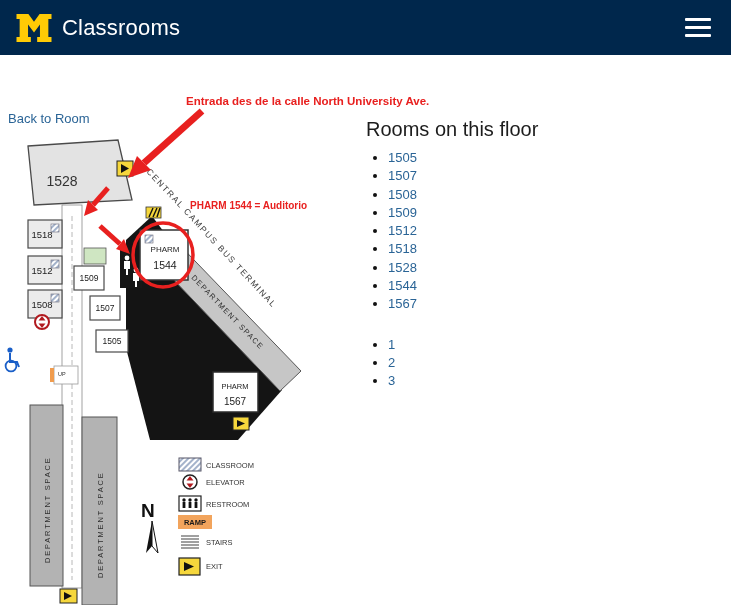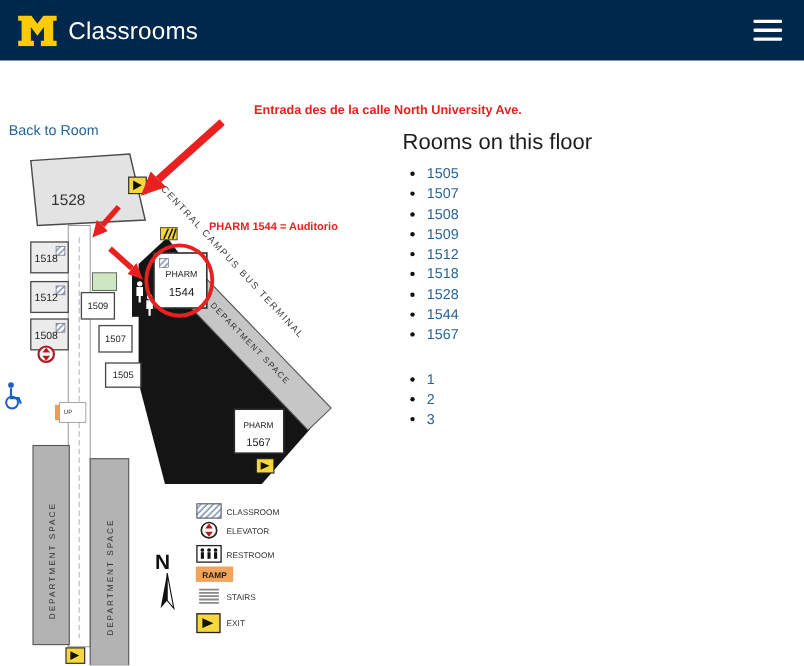--- a/index.html
+++ b/index.html
@@ -7,21 +7,21 @@
   .screen { position:relative; width:731px; height:605px; background:#fff; overflow:hidden; }
 
   header { position:absolute; top:0; left:0; right:0; height:55px; background:#00274C;
            display:flex; align-items:center; padding:16px 16px; gap:10px; }
   .block-m { width:36px; height:28px; flex:0 0 auto; }
   .brand { color:#ffffff; font-size:22px; letter-spacing:0.2px; }
   .hamburger { margin-left:auto; display:flex; flex-direction:column; gap:5px; padding:4px; cursor:pointer; }
   .hamburger span { display:block; width:26px; height:3px; background:#fff; border-radius:1px; }
 
   h1 { position:absolute; top:63px; left:6px; font-size:23px; font-weight:400; color:#1c1c1c; }
-  .entrance-note { position:absolute; top:95px; left:186px; font-size:11.5px; font-weight:bold; color:#e8201f;margin-left:45px; }
+  .entrance-note { position:absolute; top:95px; left:186px; font-size:11.5px; font-weight:bold; color:#e8201f; }
   .back-link { position:absolute; top:111px; left:8px; font-size:13px; color:#2a6496; text-decoration:none; cursor:pointer;text-align:center; }
 
   .floor-map { position:absolute; top:108px; left:0; width:345px; height:497px; }
 
   .right-col { position:absolute; left:366px; top:114px; width:350px; }
   .right-col h2 { font-size:20px; font-weight:400; color:#1c1c1c; margin:4px 0 10px; }
   .right-col ul { list-style:disc; margin:0 0 26px 22px; }
   .right-col li { font-size:13px; color:#111; margin:4px 0; line-height:1.1; }
   .right-col a { color:#2a6496; text-decoration:none; cursor:pointer; }
 </style>

